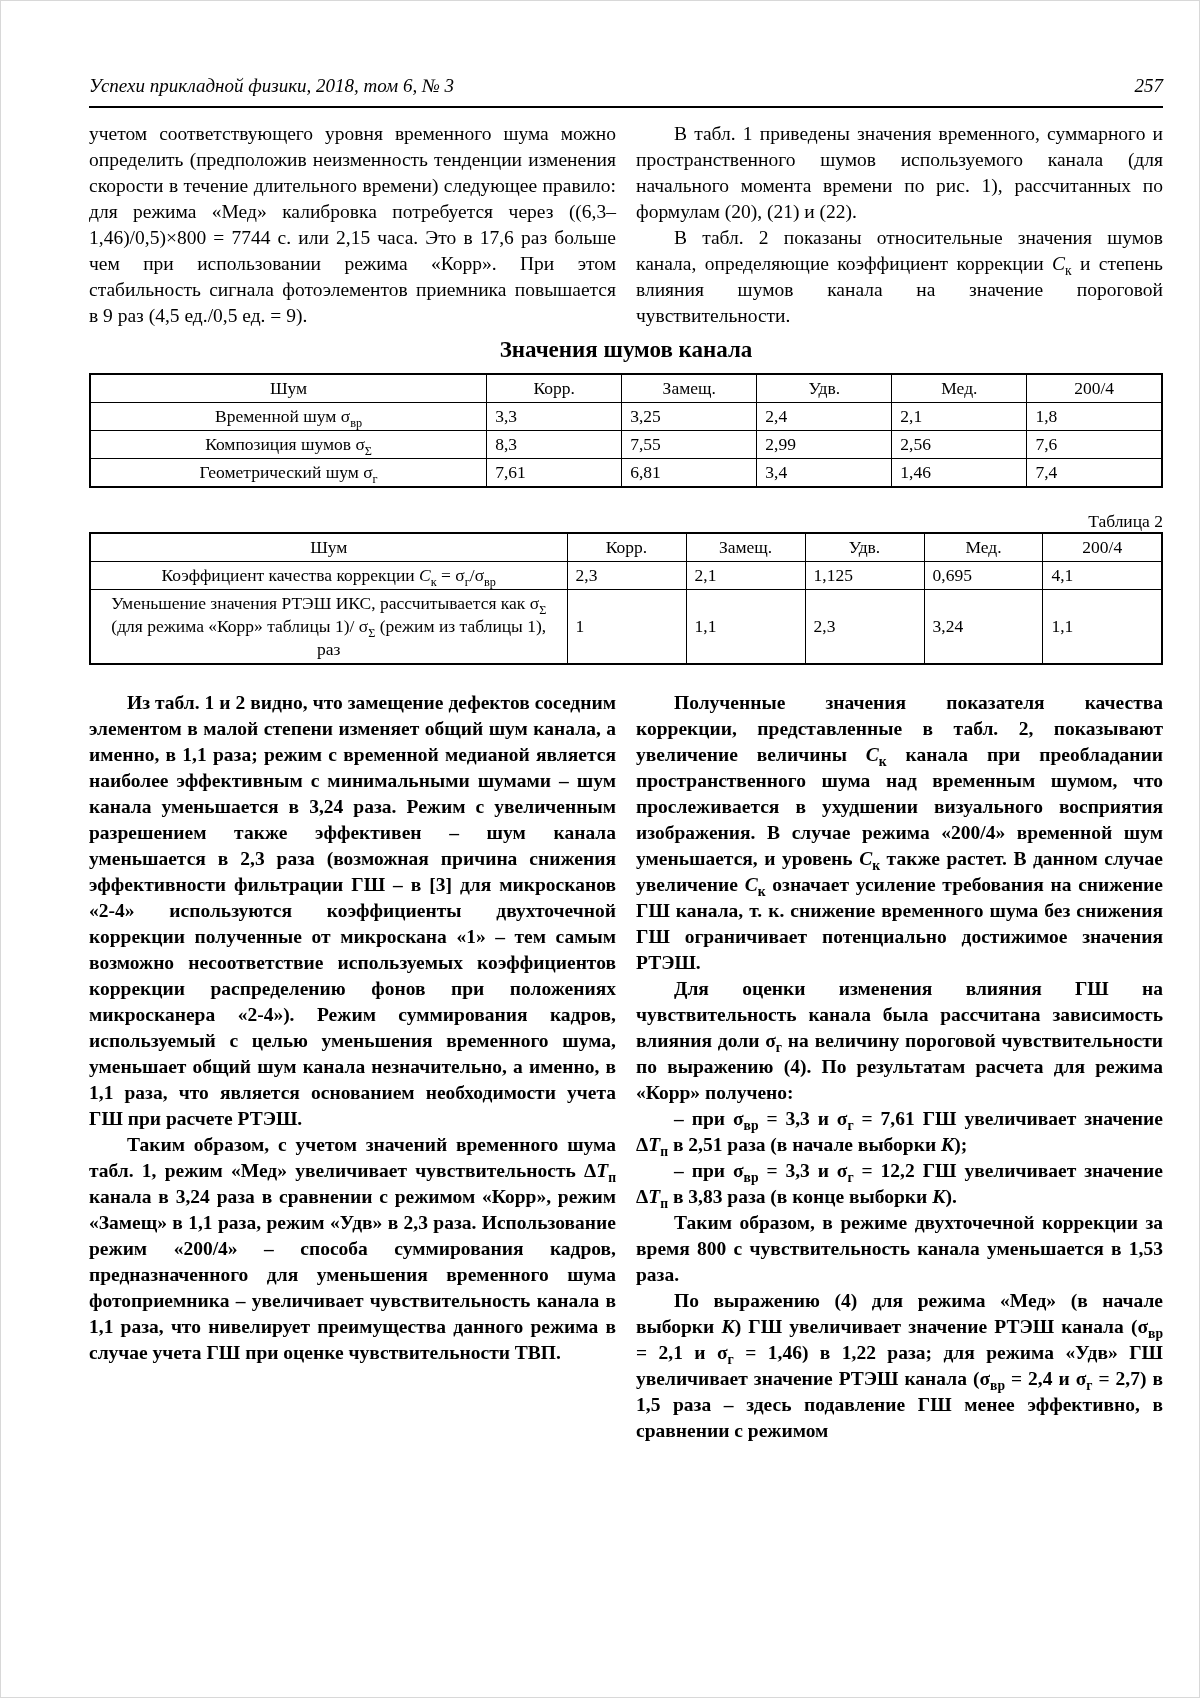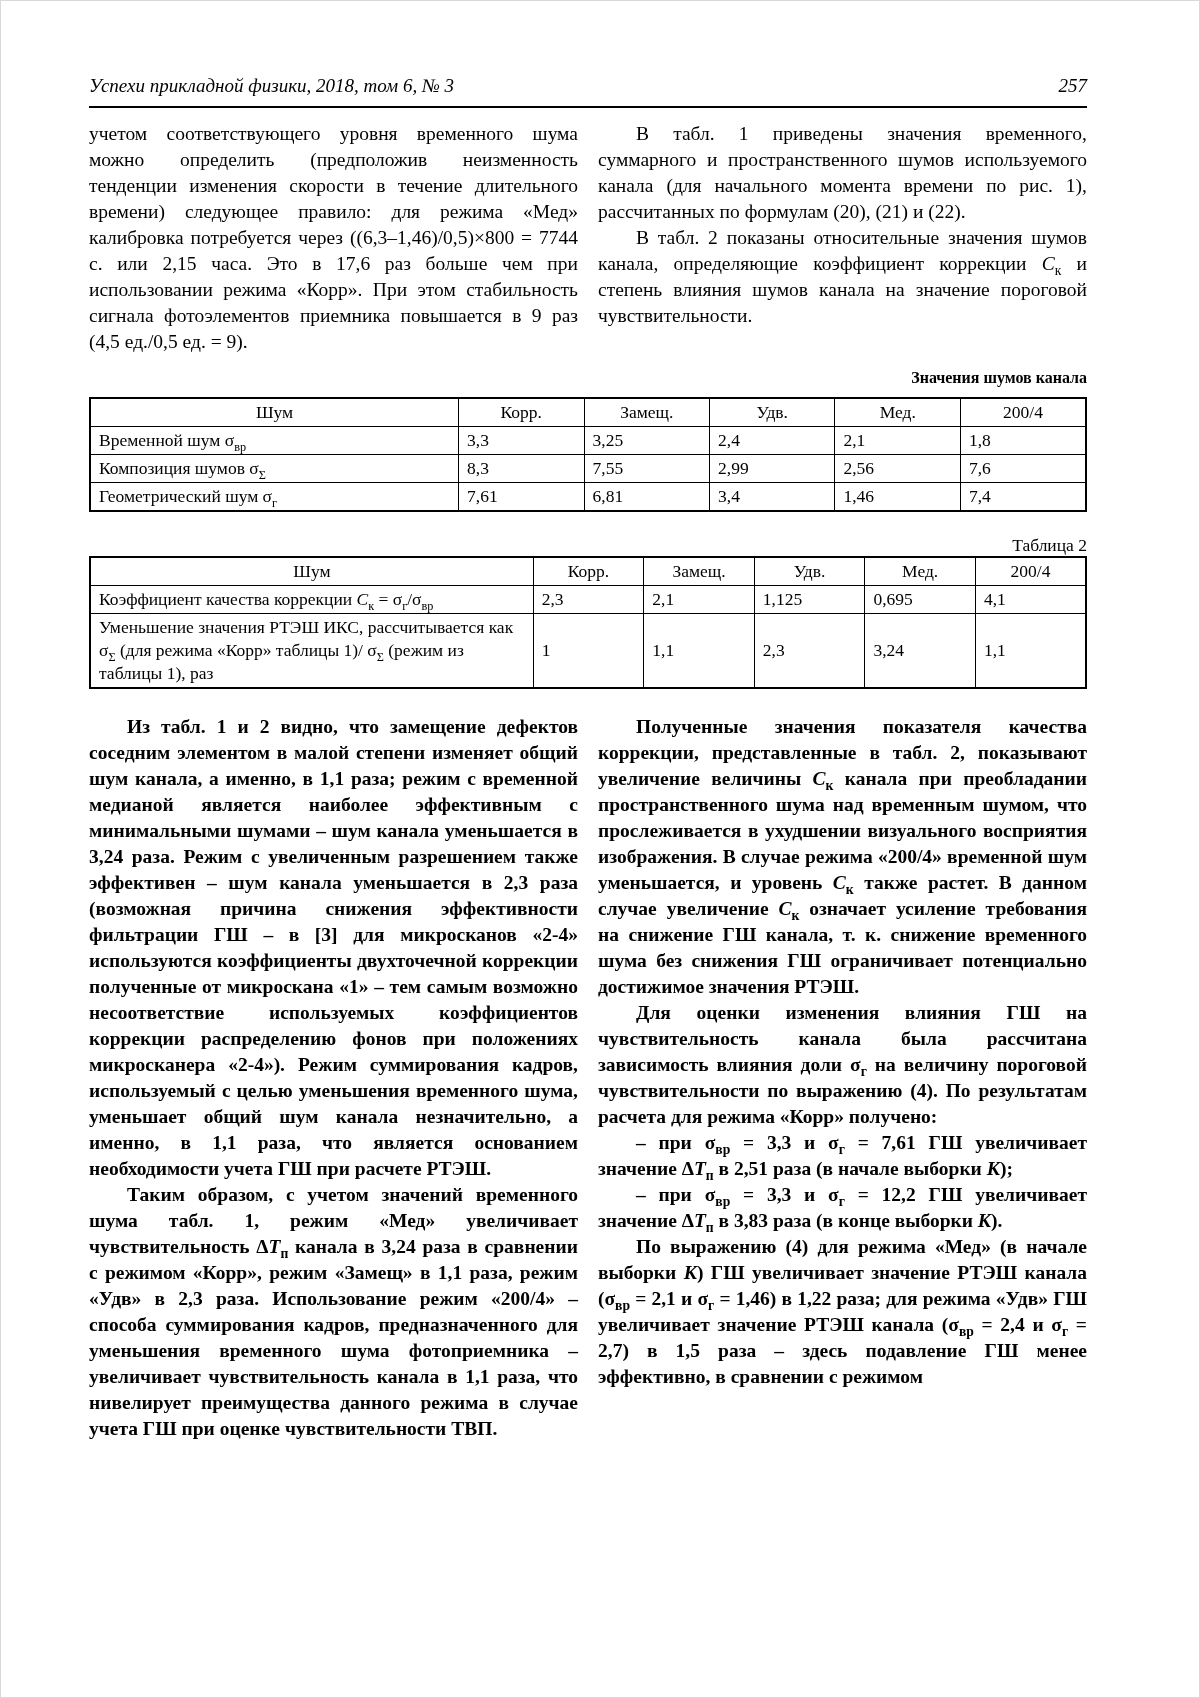--- a/index.html
+++ b/index.html
@@ -1,52 +1,52 @@
 <!DOCTYPE html>
 <html lang="ru"><head>
 <meta charset="utf-8">
 <style>
   html,body{margin:0;padding:0;background:#f4f4f4;}
   .page{
     position:relative;
     width:1200px;height:1698px;
     box-sizing:border-box;
     margin:0 auto;
-    padding:74px 112px 0 88px;
+    padding:74px 36px 0 88px;
     background:#fff;
     border:1px solid #d8d8d8;
     font-family:"Liberation Serif",serif;
     color:#000;
   }
   
   .header{
     display:flex;justify-content:space-between;align-items:baseline;
     font-style:italic;font-size:19px;
     padding-bottom:9px;border-bottom:2px solid #000;
   }
   
   .cols{display:flex;gap:20px;}
   .col{flex:1;text-align:justify;font-size:19.5px;line-height:26px;}
   .col p{margin:0;text-indent:38px;}
   .col p.noindent{text-indent:0;}
   .top-cols{margin-top:13px;}
   .body-cols{margin-top:25px;font-weight:bold;}
   
   .table-caption{text-align:right;font-size:17.5px;margin-top:23px;}
-  .table-title{text-align:right;font-weight:bold;font-size:16px;margin-top:14px;margin-bottom:10px;}
+  .table-title{text-align:center;font-weight:bold;font-size:23px;margin-top:8px;margin-bottom:10px;}
   table.noise{
     width:100%;border-collapse:collapse;border:2px solid #000;
     font-size:17.5px;line-height:23px;table-layout:fixed;
   }
   table.noise th,table.noise td{
     border:1px solid #000;padding:2px 8px;vertical-align:middle;
   }
   table.noise th{font-weight:normal;}
   table.noise td.val{text-align:left;}
-  table.noise td.lbl{text-align:left;}
+  table.noise td.lbl{text-align:center;}
   sub{font-size:70%;line-height:0;}
 </style>
 </head>
 <body>
 
 <div class="page">
 
   <div class="header">
     <span>Успехи прикладной физики, 2018, том 6, № 3</span>
     <span>257</span>
@@ -153,17 +153,18 @@
   <div class="cols body-cols">
     <div class="col">
       <p>Из табл. 1 и 2 видно, что замещение дефектов соседним элементом в малой степени изменяет общий шум канала, а именно, в 1,1 раза; режим с временной медианой является наиболее эффективным с минимальными шумами – шум канала уменьшается в 3,24 раза. Режим с увеличенным разрешением также эффективен – шум канала уменьшается в 2,3 раза (возможная причина снижения эффективности фильтрации ГШ – в [3] для микросканов «2-4» используются коэффициенты двухточечной коррекции полученные от микроскана «1» – тем самым возможно несоответствие используемых коэффициентов коррекции распределению фонов при положениях микросканера «2-4»). Режим суммирования кадров, используемый с целью уменьшения временного шума, уменьшает общий шум канала незначительно, а именно, в 1,1 раза, что является основанием необходимости учета ГШ при расчете РТЭШ.</p>
       <p>Таким образом, с учетом значений временного шума табл. 1, режим «Мед» увеличивает чувствительность Δ<i>T</i><sub>п</sub> канала в 3,24 раза в сравнении с режимом «Корр», режим «Замещ» в 1,1 раза, режим «Удв» в 2,3 раза. Использование режим «200/4» – способа суммирования кадров, предназначенного для уменьшения временного шума фотоприемника – увеличивает чувствительность канала в 1,1 раза, что нивелирует преимущества данного режима в случае учета ГШ при оценке чувствительности ТВП.</p>
     </div>
     <div class="col">
       <p>Полученные значения показателя качества коррекции, представленные в табл. 2, показывают увеличение величины <i>C</i><sub>к</sub> канала при преобладании пространственного шума над временным шумом, что прослеживается в ухудшении визуального восприятия изображения. В случае режима «200/4» временной шум уменьшается, и уровень <i>C</i><sub>к</sub> также растет. В данном случае увеличение <i>C</i><sub>к</sub> означает усиление требования на снижение ГШ канала, т. к. снижение временного шума без снижения ГШ ограничивает потенциально достижимое значения РТЭШ.</p>
       <p>Для оценки изменения влияния ГШ на чувствительность канала была рассчитана зависимость влияния доли σ<sub>г</sub> на величину пороговой чувствительности по выражению (4). По результатам расчета для режима «Корр» получено:</p>
       <p>– при σ<sub>вр</sub> = 3,3 и σ<sub>г</sub> = 7,61 ГШ увеличивает значение Δ<i>T</i><sub>п</sub> в 2,51 раза (в начале выборки <i>К</i>);</p>
       <p>– при σ<sub>вр</sub> = 3,3 и σ<sub>г</sub> = 12,2 ГШ увеличивает значение Δ<i>T</i><sub>п</sub> в 3,83 раза (в конце выборки <i>К</i>).</p>
+      <p>Таким образом, в режиме двухточечной коррекции за время 800 с чувствительность канала уменьшается в 1,53 раза.</p>
       <p>По выражению (4) для режима «Мед» (в начале выборки <i>К</i>) ГШ увеличивает значение РТЭШ канала (σ<sub>вр</sub> = 2,1 и σ<sub>г</sub> = 1,46) в 1,22 раза; для режима «Удв» ГШ увеличивает значение РТЭШ канала (σ<sub>вр</sub> = 2,4 и σ<sub>г</sub> = 2,7) в 1,5 раза – здесь подавление ГШ менее эффективно, в сравнении с режимом</p>
     </div>
   </div>
 
 </div>
 
 </body></html>

